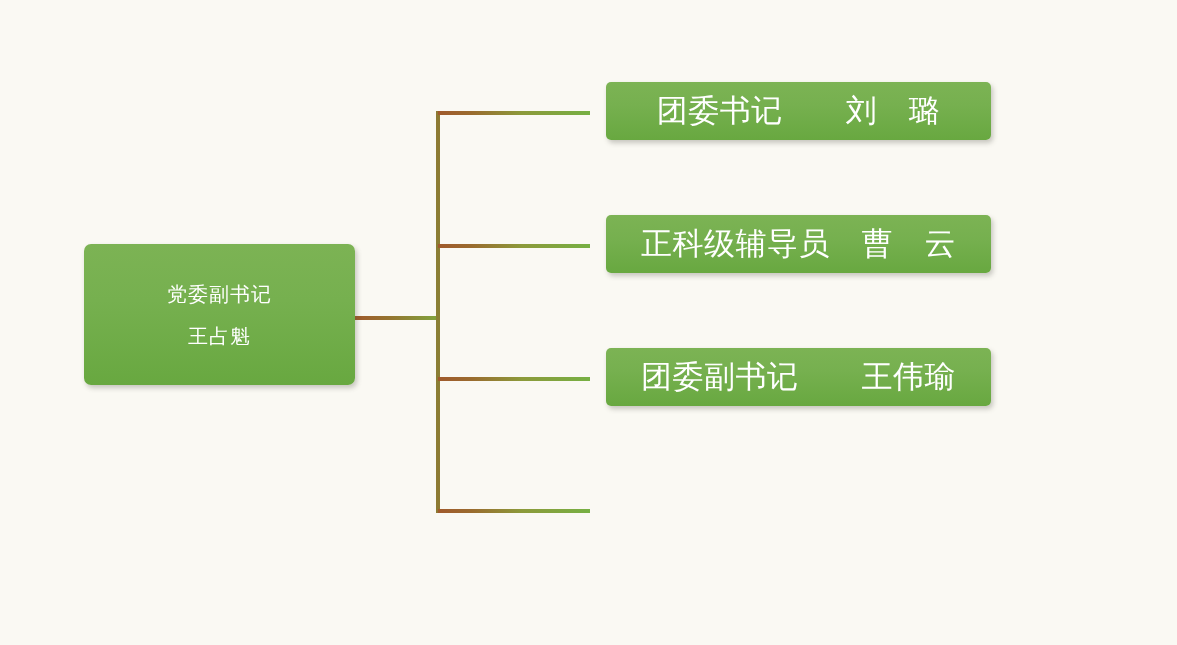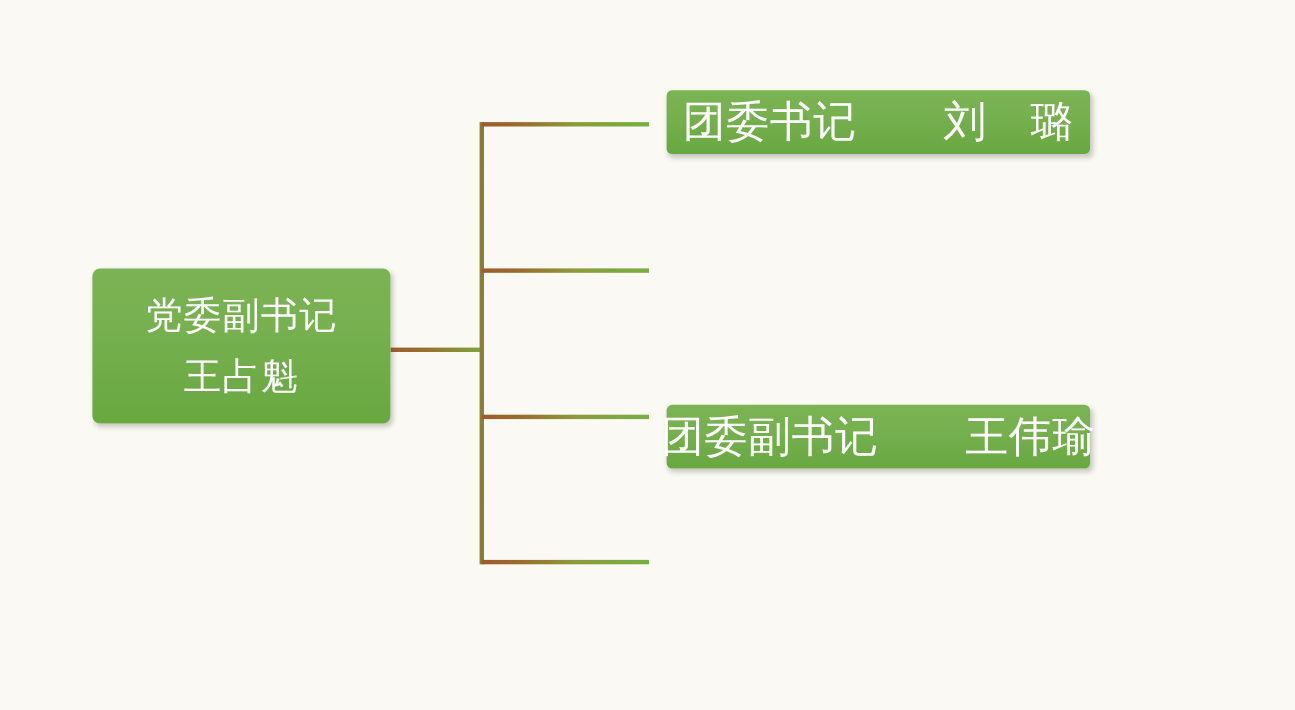--- a/index.html
+++ b/index.html
@@ -57,39 +57,39 @@
   .node-root {
     left: 84px;
     top: 244px;
     width: 271px;
     height: 141px;
     border-radius: 7px;
     flex-direction: column;
     padding: 4px 10px;
   }
   .node-root .node-line {
-    font-size: 34px;
+    font-size: 20px;
     line-height: 1.0;
     letter-spacing: 1px;
     white-space: nowrap;
   }
   .node-root .node-line-1 { margin-bottom: 22px; }
 
   .node-child {
     left: 606px;
     width: 385px;
     height: 58px;
     border-radius: 5px;
-    font-size: 39px;
+    font-size: 31px;
     letter-spacing: 0.5px;
     white-space: nowrap;
   }
   .node-child-0 { top: 82px; }
   .node-child-1 { top: 215px; }
-  .node-child-2 { top: 348px; margin-top: 20px; }
+  .node-child-2 { top: 348px; }
   .node-child-3 { top: 481px; }
 </style>
 </head>
 <body>
 
 <div id="org-chart">
 
   <div class="connector connector-root" style="left:355px; top:316px; width:85px;"></div>
 
   <div class="connector connector-v" style="left:436px; top:111px; width:4px; height:402px;"></div>
@@ -99,17 +99,18 @@
   <div class="connector connector-h" style="left:438px; top:377px; width:152px;"></div>
   <div class="connector connector-h" style="left:438px; top:509px; width:152px;"></div>
 
   <div class="node node-root">
     <div class="node-line node-line-1">党委副书记</div>
     <div class="node-line node-line-2">王占魁</div>
   </div>
 
   <div class="node node-child node-child-0">团委书记　　刘　璐</div>
 
+  <div class="node node-child node-child-1">正科级辅导员　曹　云</div>
 
   <div class="node node-child node-child-2">团委副书记　　王伟瑜</div>
 
 
 </div>
 
 </body></html>

